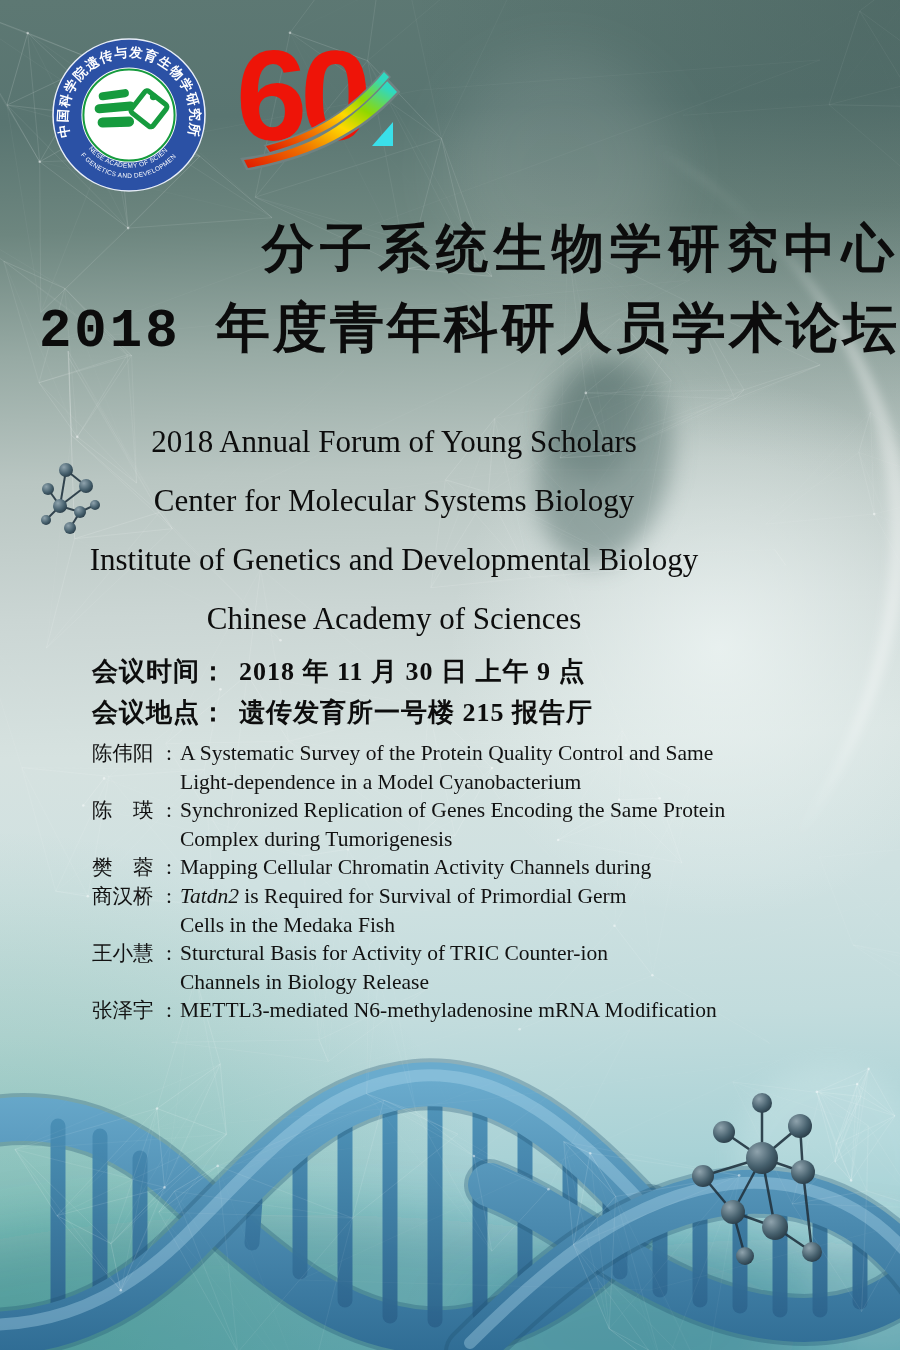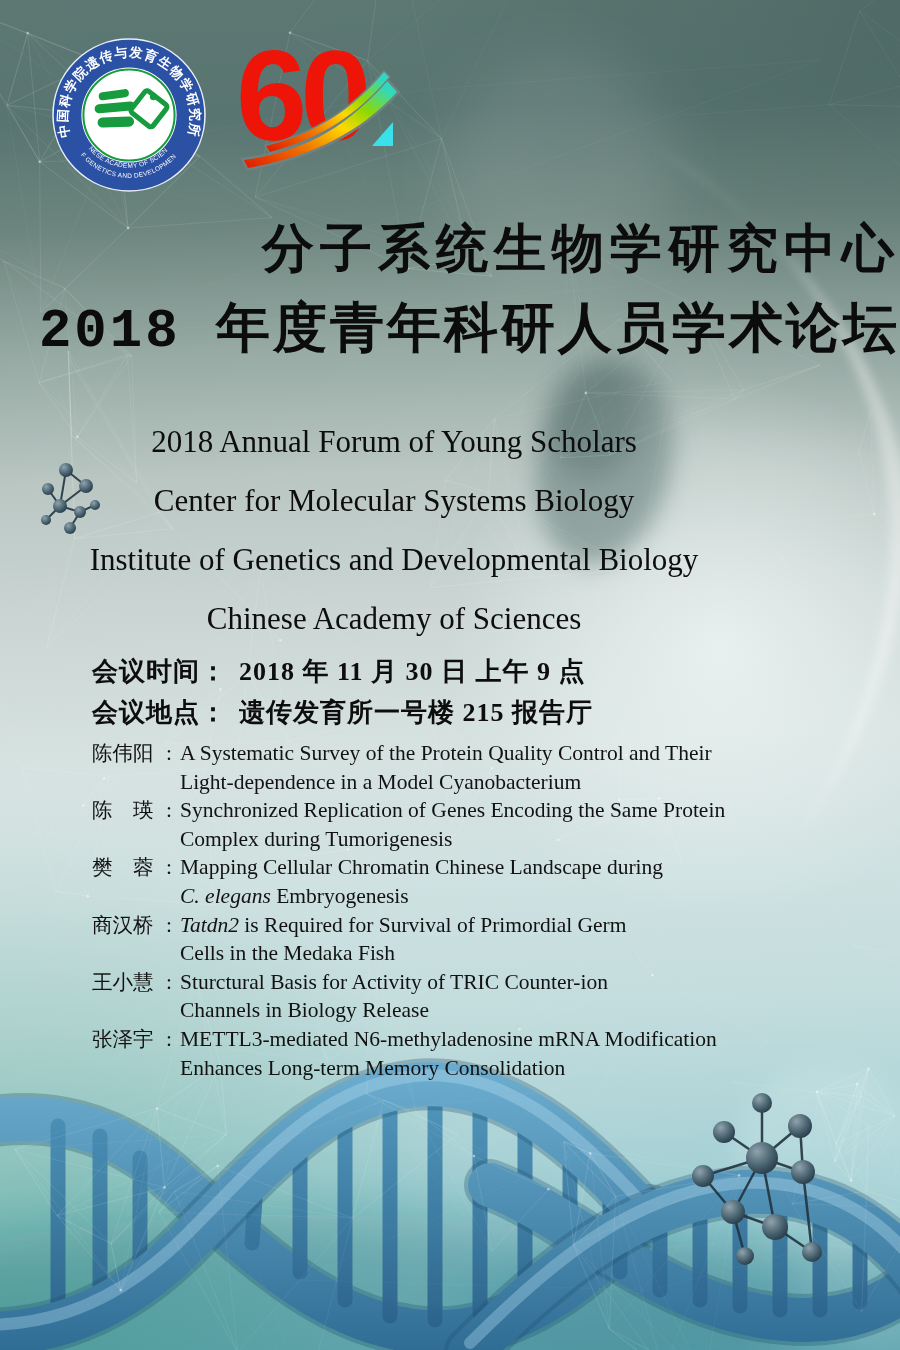--- a/index.html
+++ b/index.html
@@ -799,38 +799,37 @@
       <div>
         <span class="m-label">会议地点：</span><span>遗传发育所一号楼 215 报告厅</span>
       </div>
     </div>
 
     <div class="program">
         <div class="prog-row">
           <div class="prog-name">陈伟阳</div>
           <div class="prog-sep">:</div>
           <div class="prog-title">
-            <div class="prog-line"><span>A Systematic Survey of the Protein Quality Control and Their</span></div>
+            <div class="prog-line"><span>A Systematic Survey of the Protein Quality Control and Same</span></div>
             <div class="prog-line"><span>Light-dependence in a Model Cyanobacterium</span></div>
           </div>
         </div>
         <div class="prog-row">
           <div class="prog-name">陈　瑛</div>
           <div class="prog-sep">:</div>
           <div class="prog-title">
             <div class="prog-line"><span>Synchronized Replication of Genes Encoding the Same Protein</span></div>
             <div class="prog-line"><span>Complex during Tumorigenesis</span></div>
           </div>
         </div>
         <div class="prog-row">
           <div class="prog-name">樊　蓉</div>
           <div class="prog-sep">:</div>
           <div class="prog-title">
-            <div class="prog-line"><span>Mapping Cellular Chromatin Chinese Landscape during</span></div>
-            <div class="prog-line"><span class="it">C. elegans</span><span> Embryogenesis</span></div>
+            <div class="prog-line"><span>Mapping Cellular Chromatin Activity Channels during</span></div>
           </div>
         </div>
         <div class="prog-row">
           <div class="prog-name">商汉桥</div>
           <div class="prog-sep">:</div>
           <div class="prog-title">
             <div class="prog-line"><span class="it">Tatdn2</span><span> is Required for Survival of Primordial Germ</span></div>
             <div class="prog-line"><span>Cells in the Medaka Fish</span></div>
           </div>
         </div>
@@ -840,19 +839,18 @@
           <div class="prog-title">
             <div class="prog-line"><span>Sturctural Basis for Activity of TRIC Counter-ion</span></div>
             <div class="prog-line"><span>Channels in Biology Release</span></div>
           </div>
         </div>
         <div class="prog-row">
           <div class="prog-name">张泽宇</div>
           <div class="prog-sep">:</div>
           <div class="prog-title">
             <div class="prog-line"><span>METTL3-mediated N6-methyladenosine mRNA Modification</span></div>
-            <div class="prog-line"><span>Enhances Long-term Memory Consolidation</span></div>
           </div>
         </div>
       </div>
 
   </div>
 </div>
 
 </body></html>

